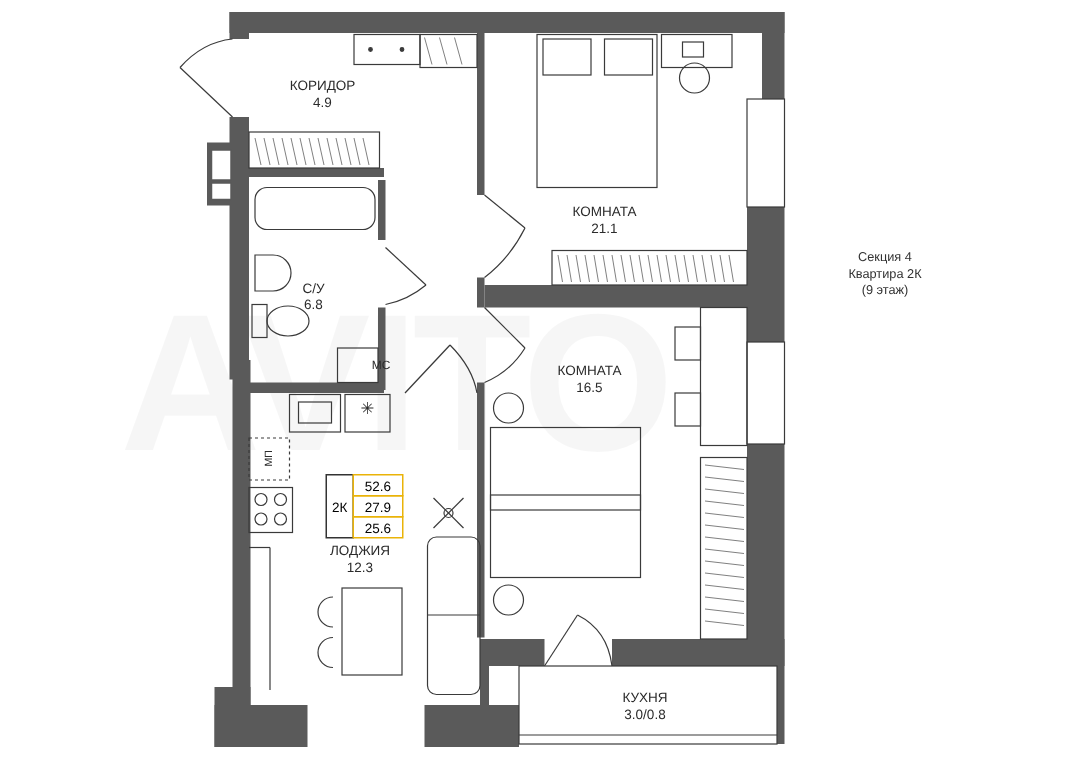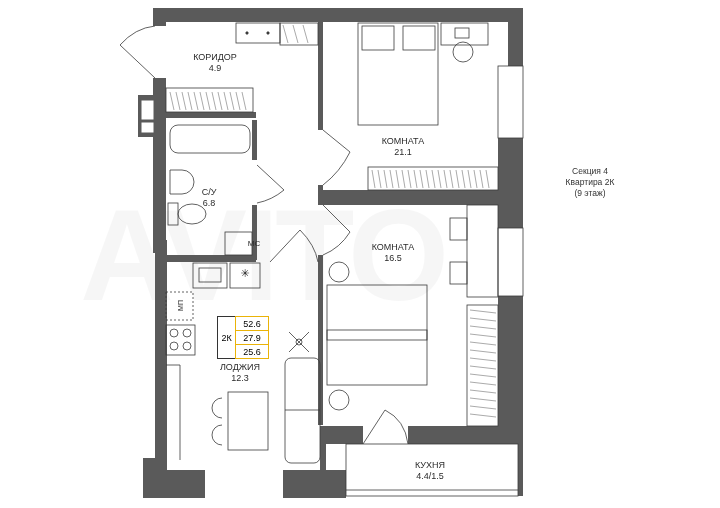--- a/index.html
+++ b/index.html
@@ -172,21 +172,21 @@
 <div class="lbl" style="left:358px;top:242px;width:70px;">
   <div>КОМНАТА</div>
   <div>16.5</div>
 </div>
 <div class="lbl" style="left:210px;top:362px;width:60px;">
   <div>ЛОДЖИЯ</div>
   <div>12.3</div>
 </div>
 <div class="lbl" style="left:395px;top:460px;width:70px;">
   <div>КУХНЯ</div>
-  <div>4.4/1.5</div>
+  <div>3.0/0.8</div>
 </div>
 
 <div class="lbl" style="left:244px;top:238px;width:20px;font-size:8px;">МС</div>
 <div class="lbl" style="left:170px;top:300px;width:20px;font-size:7px;transform:rotate(-90deg);">МП</div>
 <div class="lbl" style="left:238px;top:268px;width:14px;font-size:11px;">✳</div>
 
 <div class="stats">
   <div class="k">2К</div>
   <div class="v" style="top:0;">52.6</div>
   <div class="v" style="top:14px;">27.9</div>

